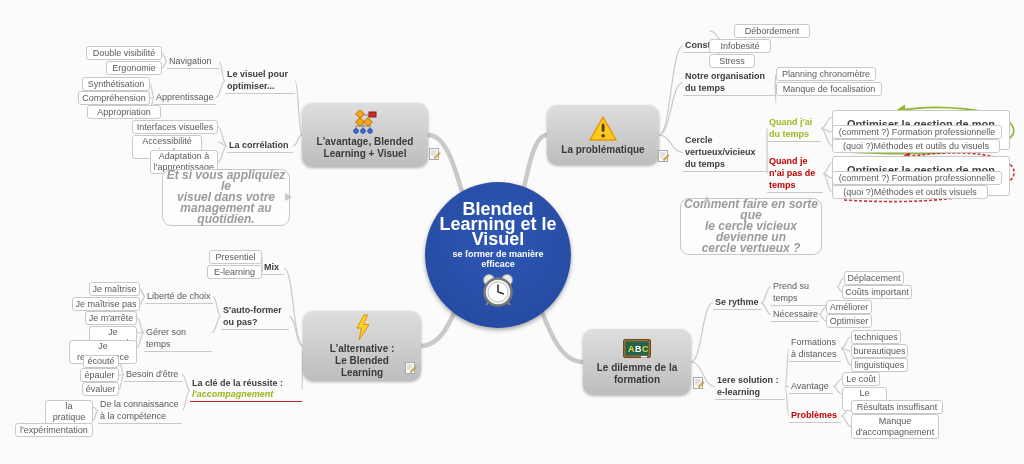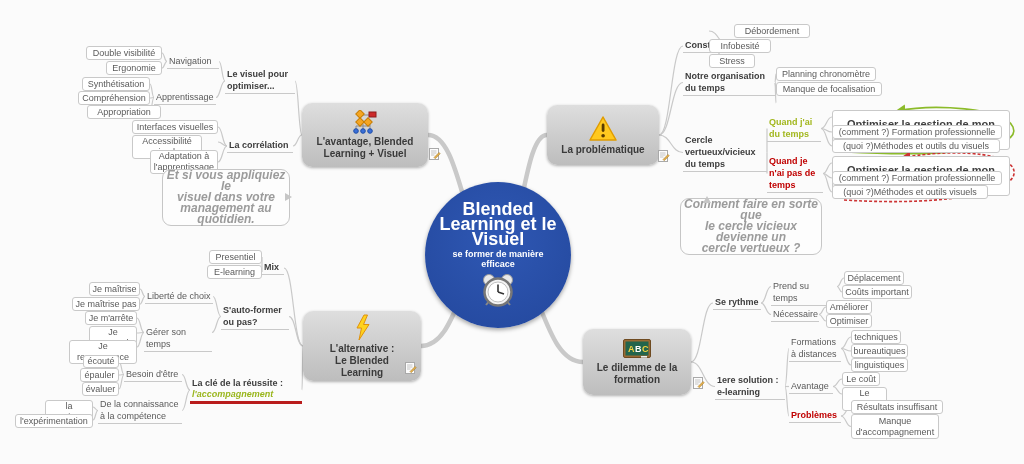--- a/index.html
+++ b/index.html
@@ -15,21 +15,21 @@
        border:1px solid #c9c9c9;border-radius:3px;font-size:11px;line-height:11px;
        color:#3f3f3f;font-weight:bold;text-align:center;white-space:pre-line;padding:8px 2px;}
   .label{font-size:9px;line-height:12px;color:#5a5a5a;white-space:pre-line;
        border-bottom:1px solid #c9c9c9;padding:0 2px 1px 2px;text-align:left;}
   .bold{font-size:9px;line-height:12px;color:#3d3d3d;font-weight:bold;white-space:pre-line;
        border-bottom:1px solid #c9c9c9;padding:0 2px 1px 2px;text-align:left;}
   .green-bold{font-size:9px;line-height:12px;color:#a2b71e;font-weight:bold;white-space:pre-line;
        border-bottom:1px solid #c9c9c9;padding:0 2px 1px 2px;text-align:left;}
   .red-bold{font-size:9px;line-height:12px;color:#c00000;font-weight:bold;white-space:pre-line;
        border-bottom:1px solid #c9c9c9;padding:0 2px 1px 2px;text-align:left;}
-  .mixed{border-bottom:3px solid #b91c1c;padding:0 2px 1px 2px;}
+  .mixed{border-bottom:1px solid #b91c1c;padding:0 2px 1px 2px;}
   .cle-bold{font-size:9px;line-height:11px;color:#3d3d3d;font-weight:bold;}
   .cle-green{font-size:9px;line-height:11px;color:#9ab61d;font-weight:bold;font-style:italic;}
   .callout{display:flex;align-items:center;justify-content:center;background:#fdfdfd;
        border:1px solid #c6c6c6;border-radius:9px;font-size:12px;line-height:11px;color:#9b9b9b;
        font-weight:bold;font-style:italic;text-align:center;white-space:pre-line;}
   .tail-right::after{content:"";position:absolute;right:-7px;top:42%;width:0;height:0;
        border:4px solid transparent;border-left:7px solid #c6c6c6;}
   .tail-top::after{content:"";position:absolute;left:22px;top:-7px;width:0;height:0;
        border:4px solid transparent;border-bottom:7px solid #c6c6c6;}
   .main{display:flex;flex-direction:column;align-items:center;justify-content:center;gap:2px;
@@ -246,21 +246,21 @@
       <div class="cle-bold">La clé de la réussite :</div>
       <div class="cle-green">l'accompagnement</div>
     </div>
     <div class="node label" style="left: 124px; top: 368px; width: 58px; min-height: 13px;">Besoin d'être</div>
     <div class="node box" style="left: 83px; top: 355px; width: 36px; min-height: 13px;">écouté</div>
     <div class="node box" style="left: 80px; top: 368px; width: 39px; min-height: 14px;">épauler</div>
     <div class="node box" style="left: 82px; top: 382px; width: 37px; min-height: 14px;">évaluer</div>
     <div class="node label" style="left: 98px; top: 398px; width: 84px; min-height: 25px;">De la connaissance
 à la compétence</div>
     <div class="node box" style="left: 45px; top: 400px; width: 48px; min-height: 14px;">la pratique</div>
-    <div class="node box" style="left: 15px; top: 414px; width: 78px; min-height: 14px;">l'expérimentation</div>
+    <div class="node box" style="left: 15px; top: 423px; width: 78px; min-height: 14px;">l'expérimentation</div>
     <div class="node main" style="left: 583px; top: 329px; width: 108px; min-height: 66px;">
       <div class="topic-icon"><svg width="28" height="21" viewBox="0 0 28 21">
           <rect x="0.5" y="0.5" width="27" height="18" rx="1.5" fill="#9a6a33" stroke="#6e4a20"></rect>
           <rect x="2.5" y="2.5" width="23" height="14" fill="#23654c"></rect>
           <text x="5" y="13" font-size="9" font-weight="bold" fill="#f5d33f">A</text>
           <text x="12" y="13" font-size="9" font-weight="bold" fill="#ffffff">B</text>
           <text x="19" y="13" font-size="9" font-weight="bold" fill="#f5d33f">C</text>
           <rect x="18" y="17" width="6" height="1.6" fill="#eeeeee"></rect>
         </svg></div>
       <div class="main-title">Le dilemme de la

